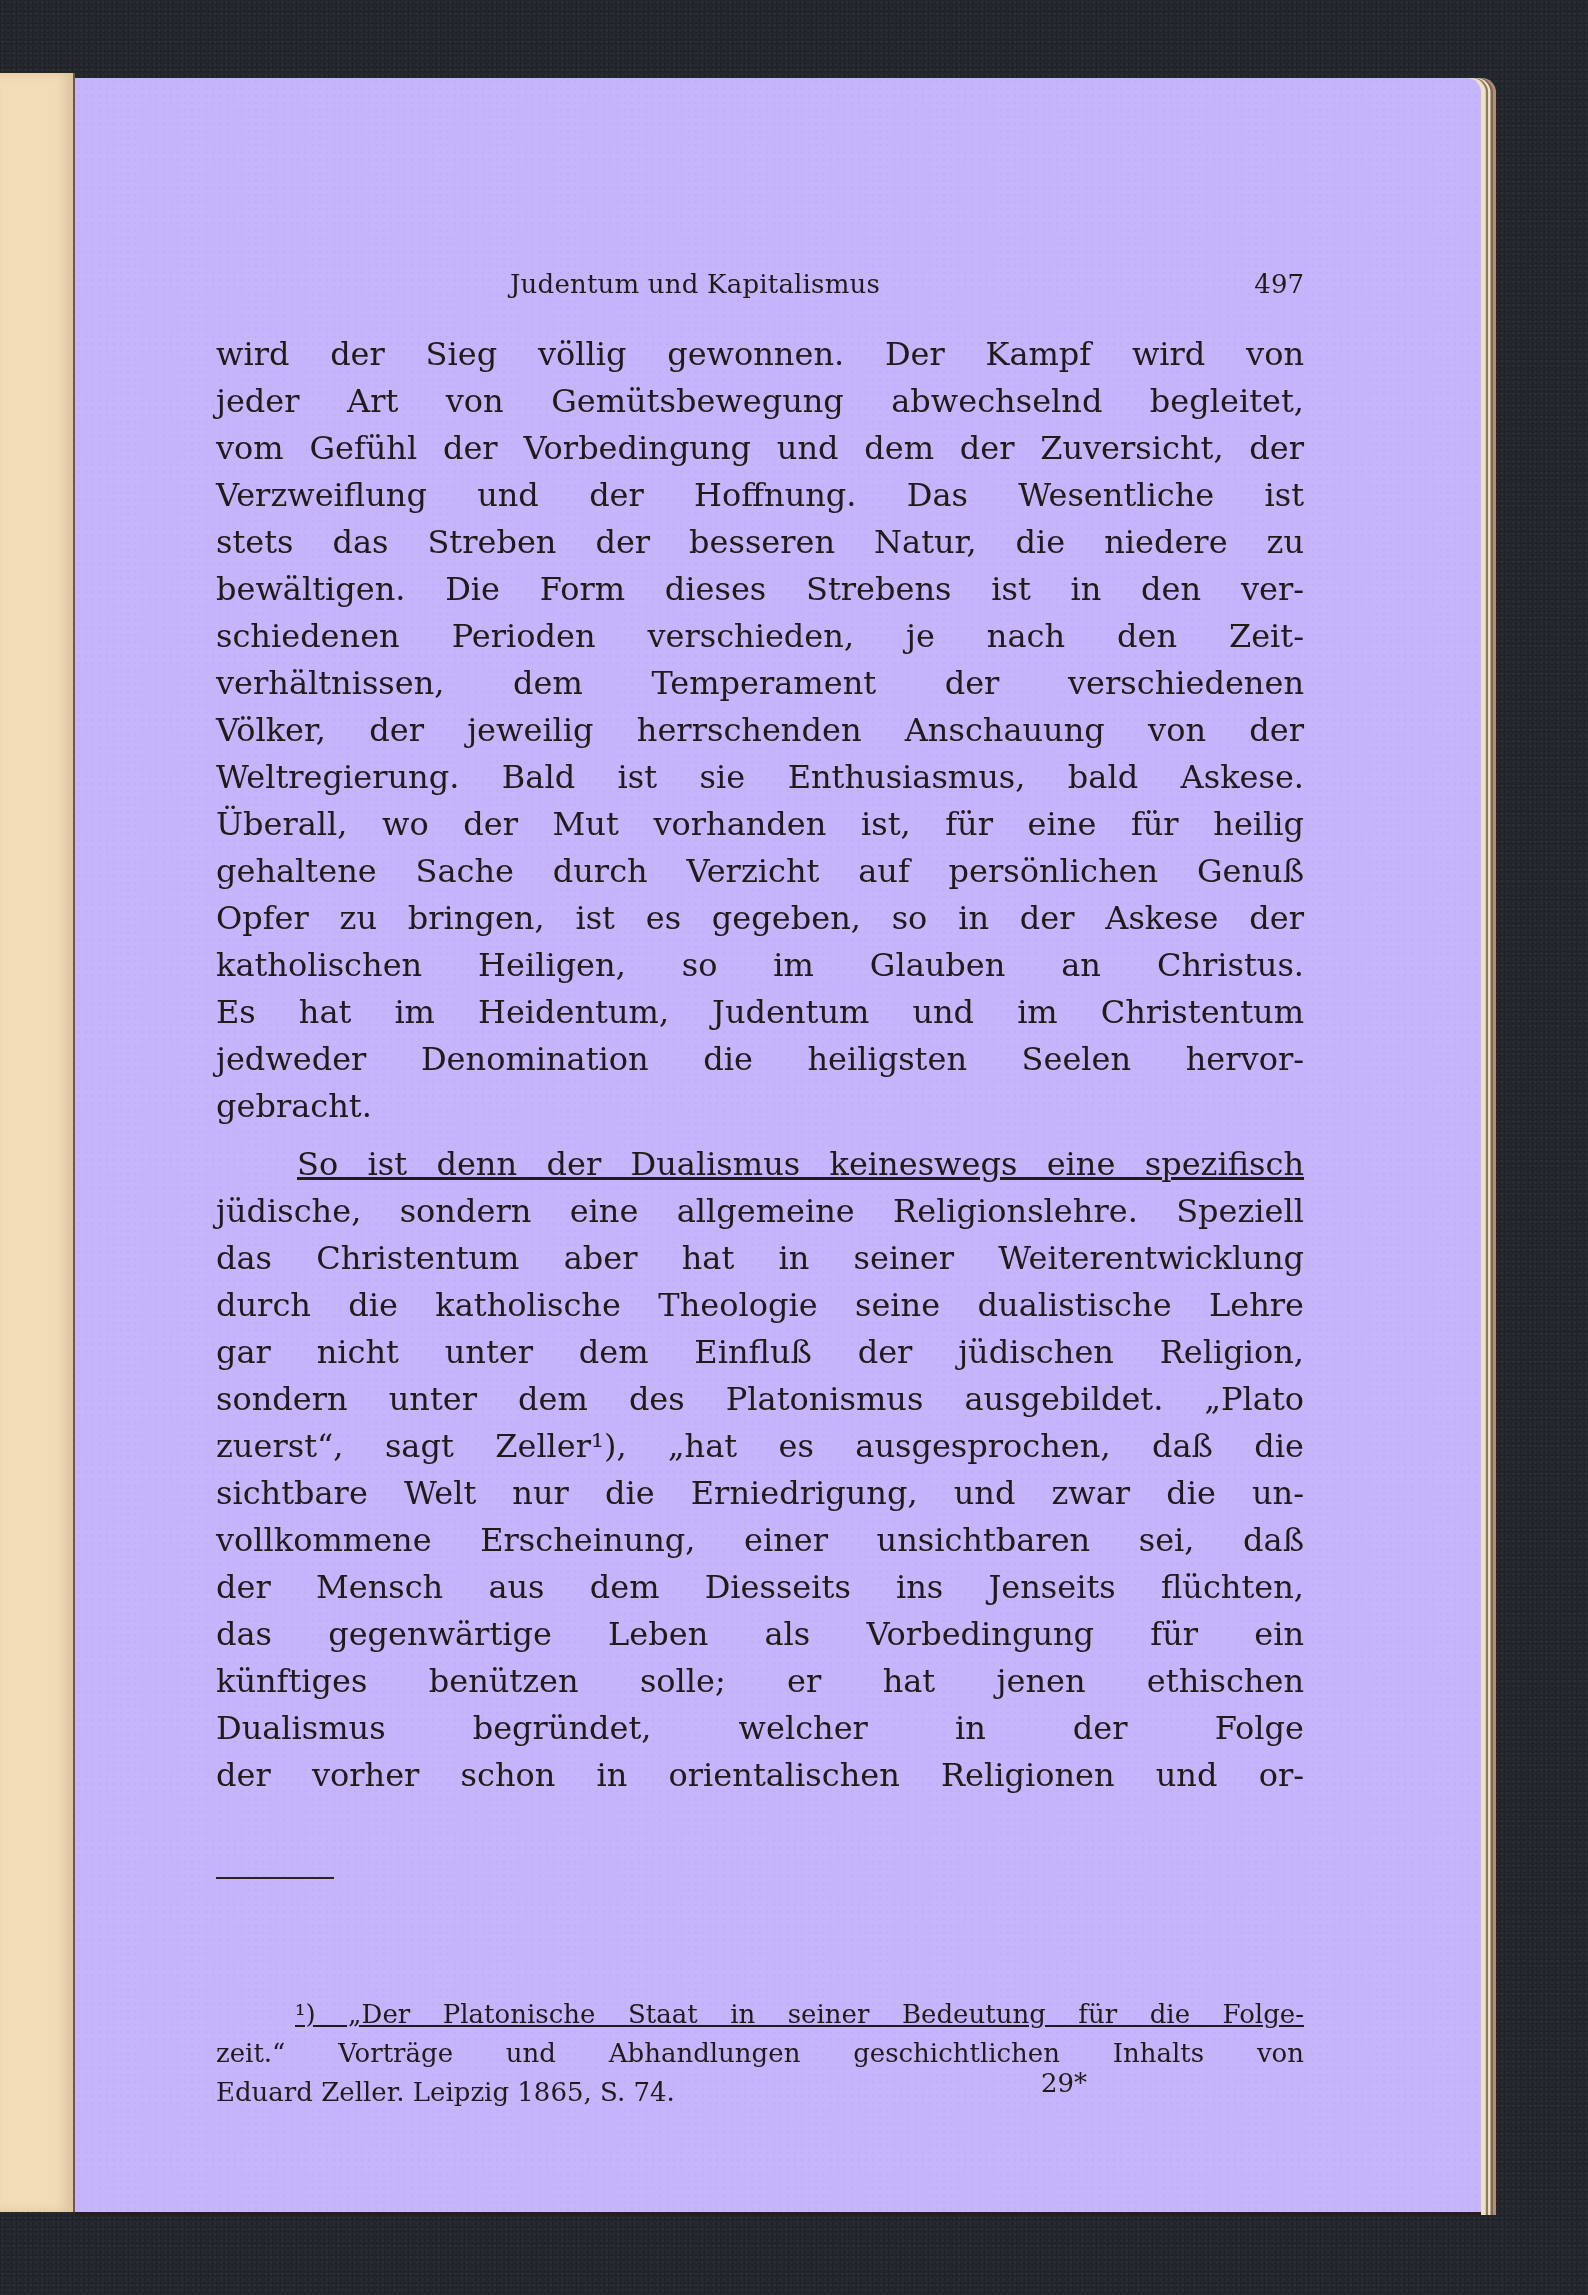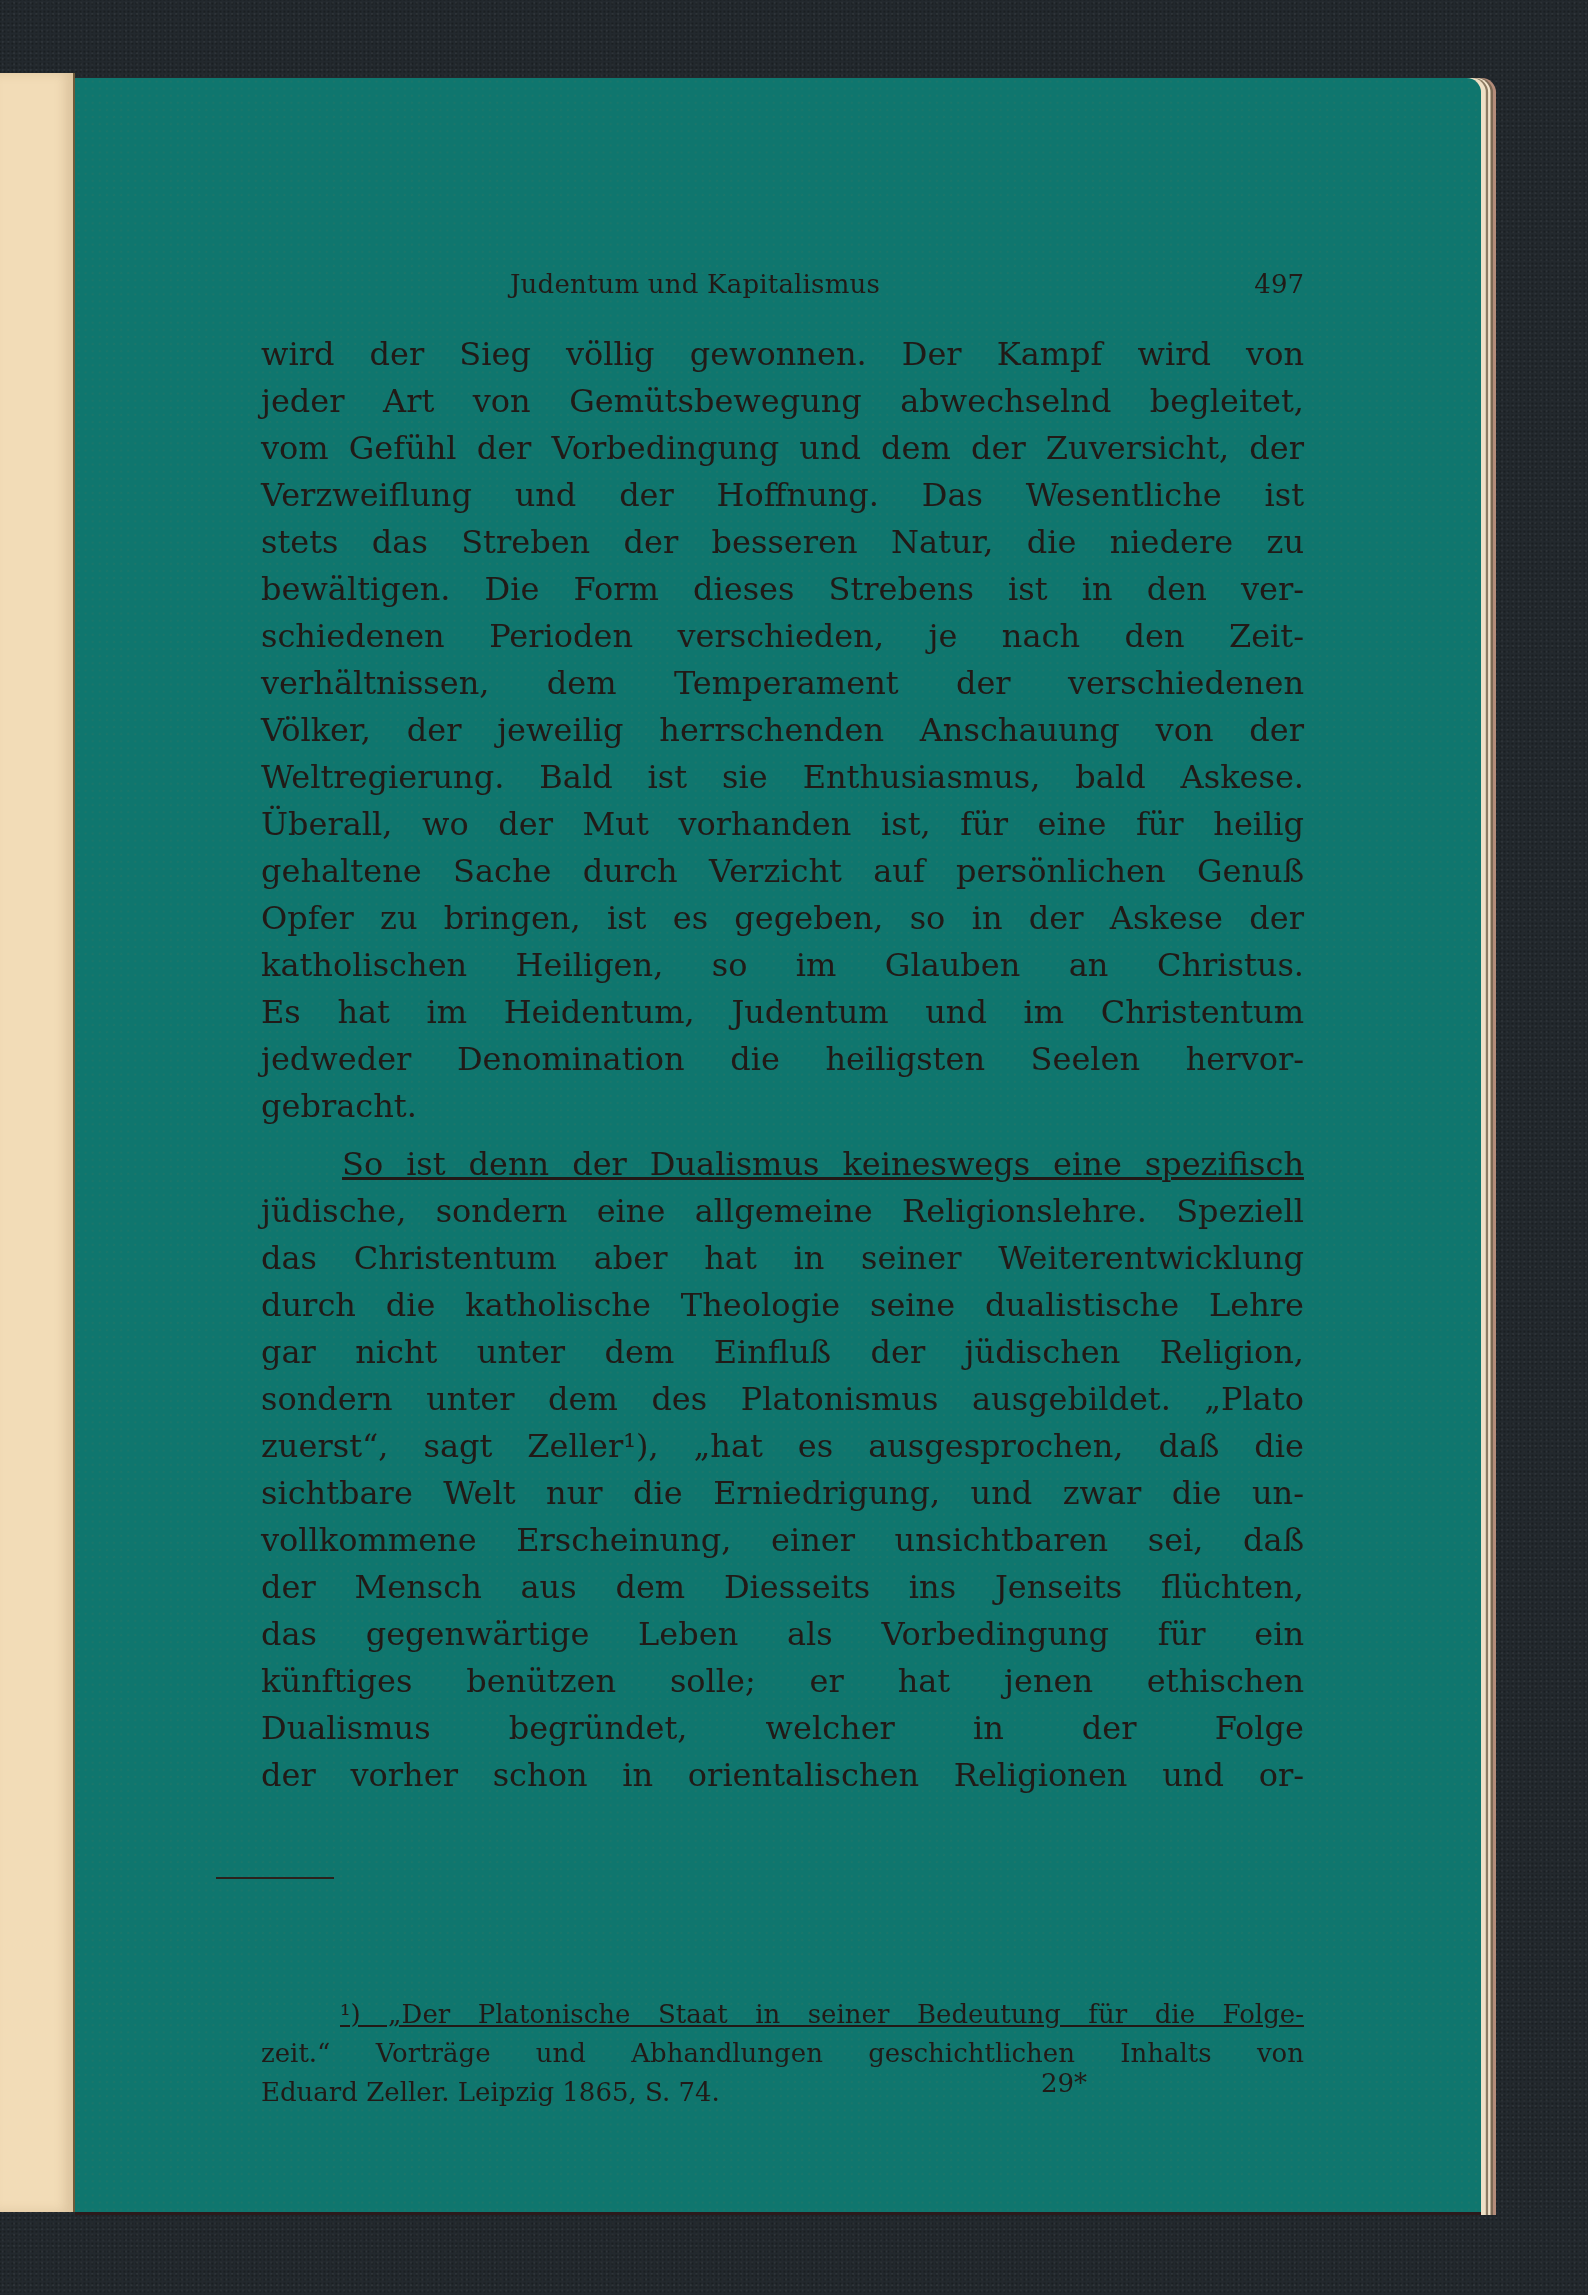--- a/index.html
+++ b/index.html
@@ -13,21 +13,21 @@
     background-position: 0 0, 2.4px 1.6px;
   }
   .left-page {
     position: absolute; left: 0; top: 73px; width: 73px; height: 2139px;
     background: #f2dcb7;
     border-right: 2.4px solid #6e5a3a;
     box-shadow: inset -8px 0 11px rgba(120,90,50,0.18);
   }
   .page {
     position: absolute; left: 75px; top: 78px; width: 1406px; height: 2134px;
-    background: #0f766e;
+    background: #c4b5fd;
     box-shadow: 4.8px 0 0 #efe0c6, 7.1px 0 0 #8c7b63, 9.5px 0 0 #f1e3cb, 12px 0 0 #7d6a55, 15px 0 0 #b48c7a;
     border-top-right-radius: 14.3px;
     border-bottom: 3.2px solid #2c1a1c;
   }
   .page::before {
     content: ""; position: absolute; inset: 0;
     background-image: radial-gradient(rgba(160,120,70,0.08) 0.8px, transparent 1.6px);
     background-size: 7.1px 7.1px;
     pointer-events: none;
   }
@@ -39,21 +39,21 @@
   .running-head {
     position: absolute; top: 191px; left: 0; width: 1088px; height: 40px;
     font-size: 26px;
   }
   .running-title { position: absolute; left: 294px; top: 0; letter-spacing: 0.2px; }
   .page-number { position: absolute; right: 0; top: 0; }
   .body-text {
     position: absolute; top: 253px; left: 0; width: 1088px;
     font-size: 32px; line-height: 47px;
   }
-  .line { display: block; white-space: nowrap; text-align: justify; text-align-last: justify; height: 47px; margin-left: 45px; }
+  .line { display: block; white-space: nowrap; text-align: justify; text-align-last: justify; height: 47px; }
   .line.last { text-align-last: left; }
   .indent { padding-left: 81px; text-decoration: underline; }
   .para-gap { height: 11px; }
   .footnote-rule {
     position: absolute; top: 1799px; left: 0; width: 118px; height: 0;
     border-top: 2.4px solid #2b211d;
   }
   .footnote {
     position: absolute; top: 1917px; left: 0; width: 1088px;
     font-size: 26px; line-height: 39px;

